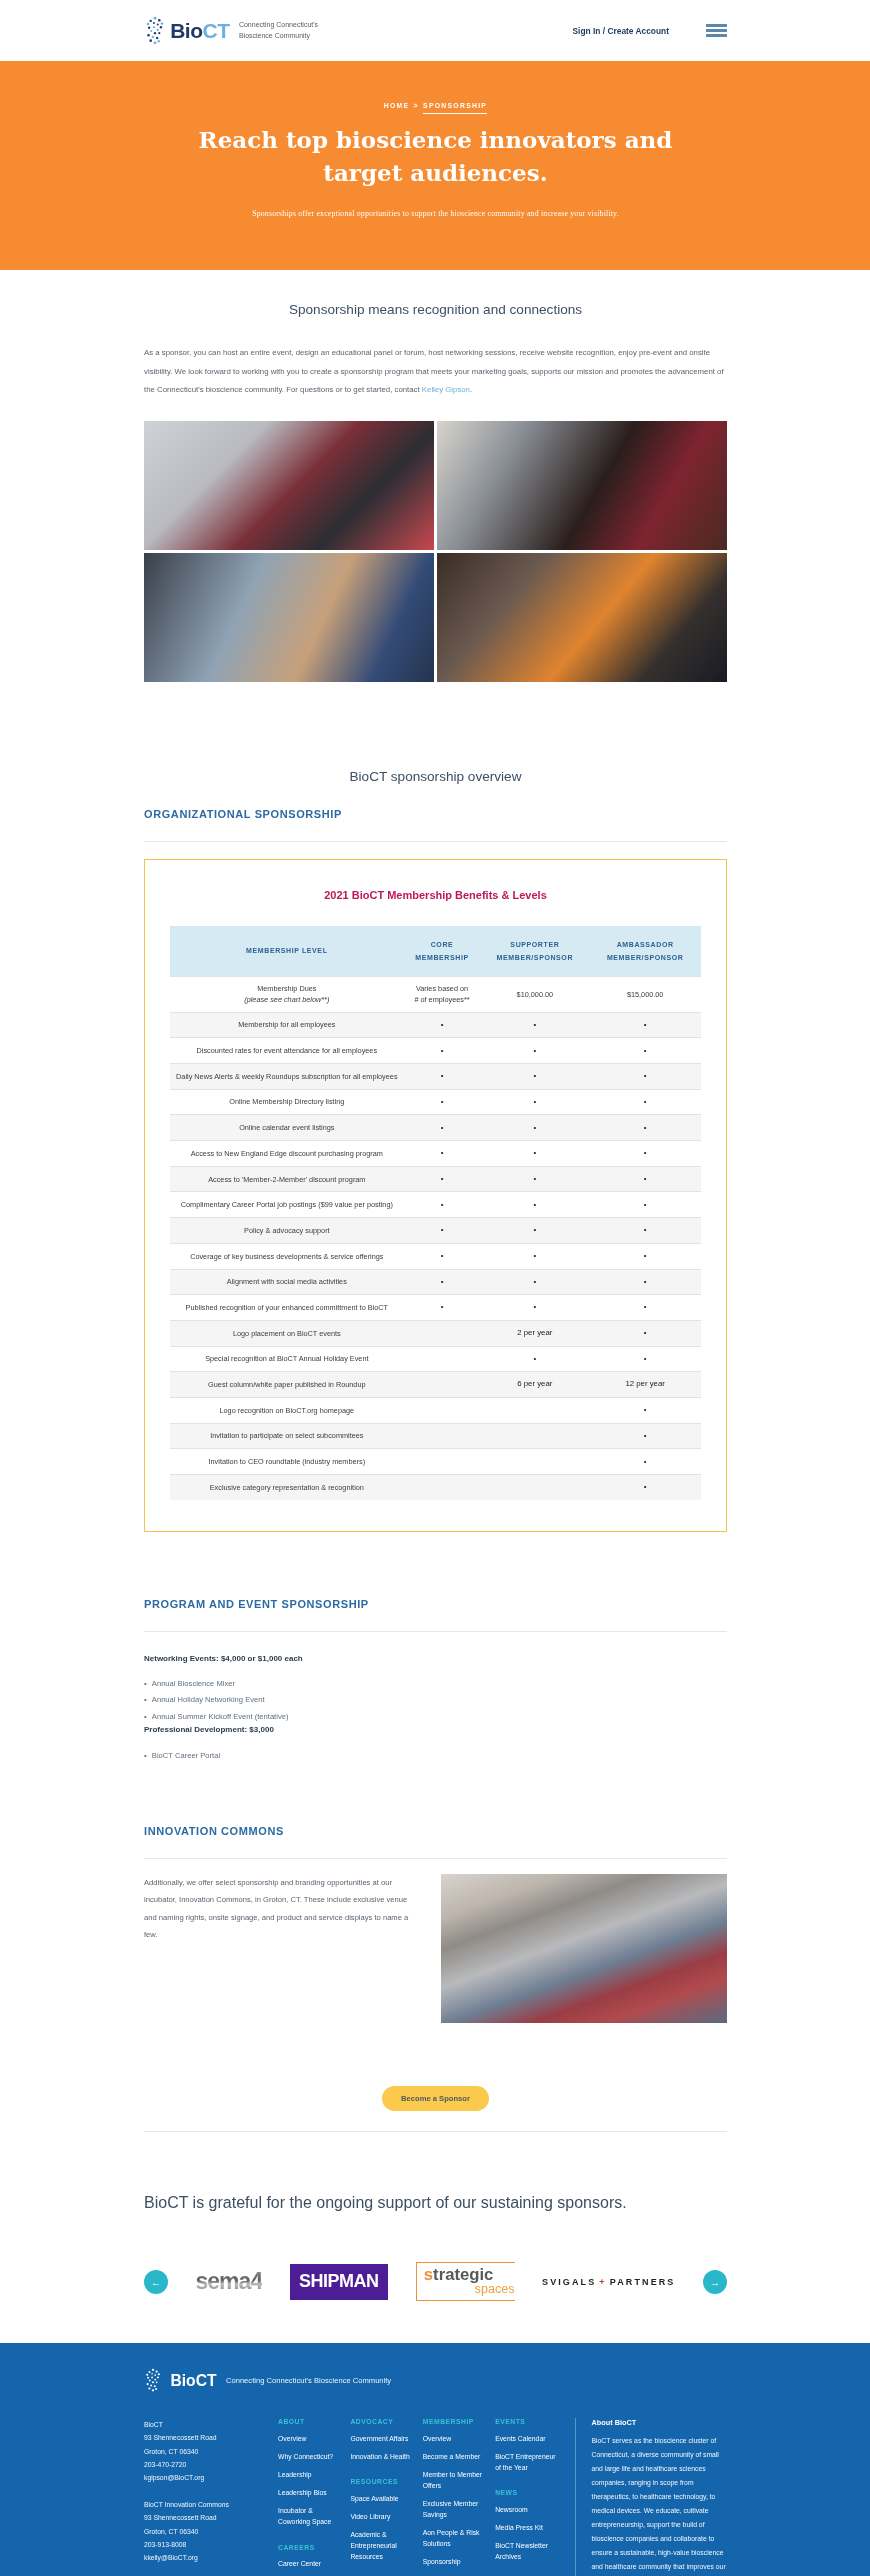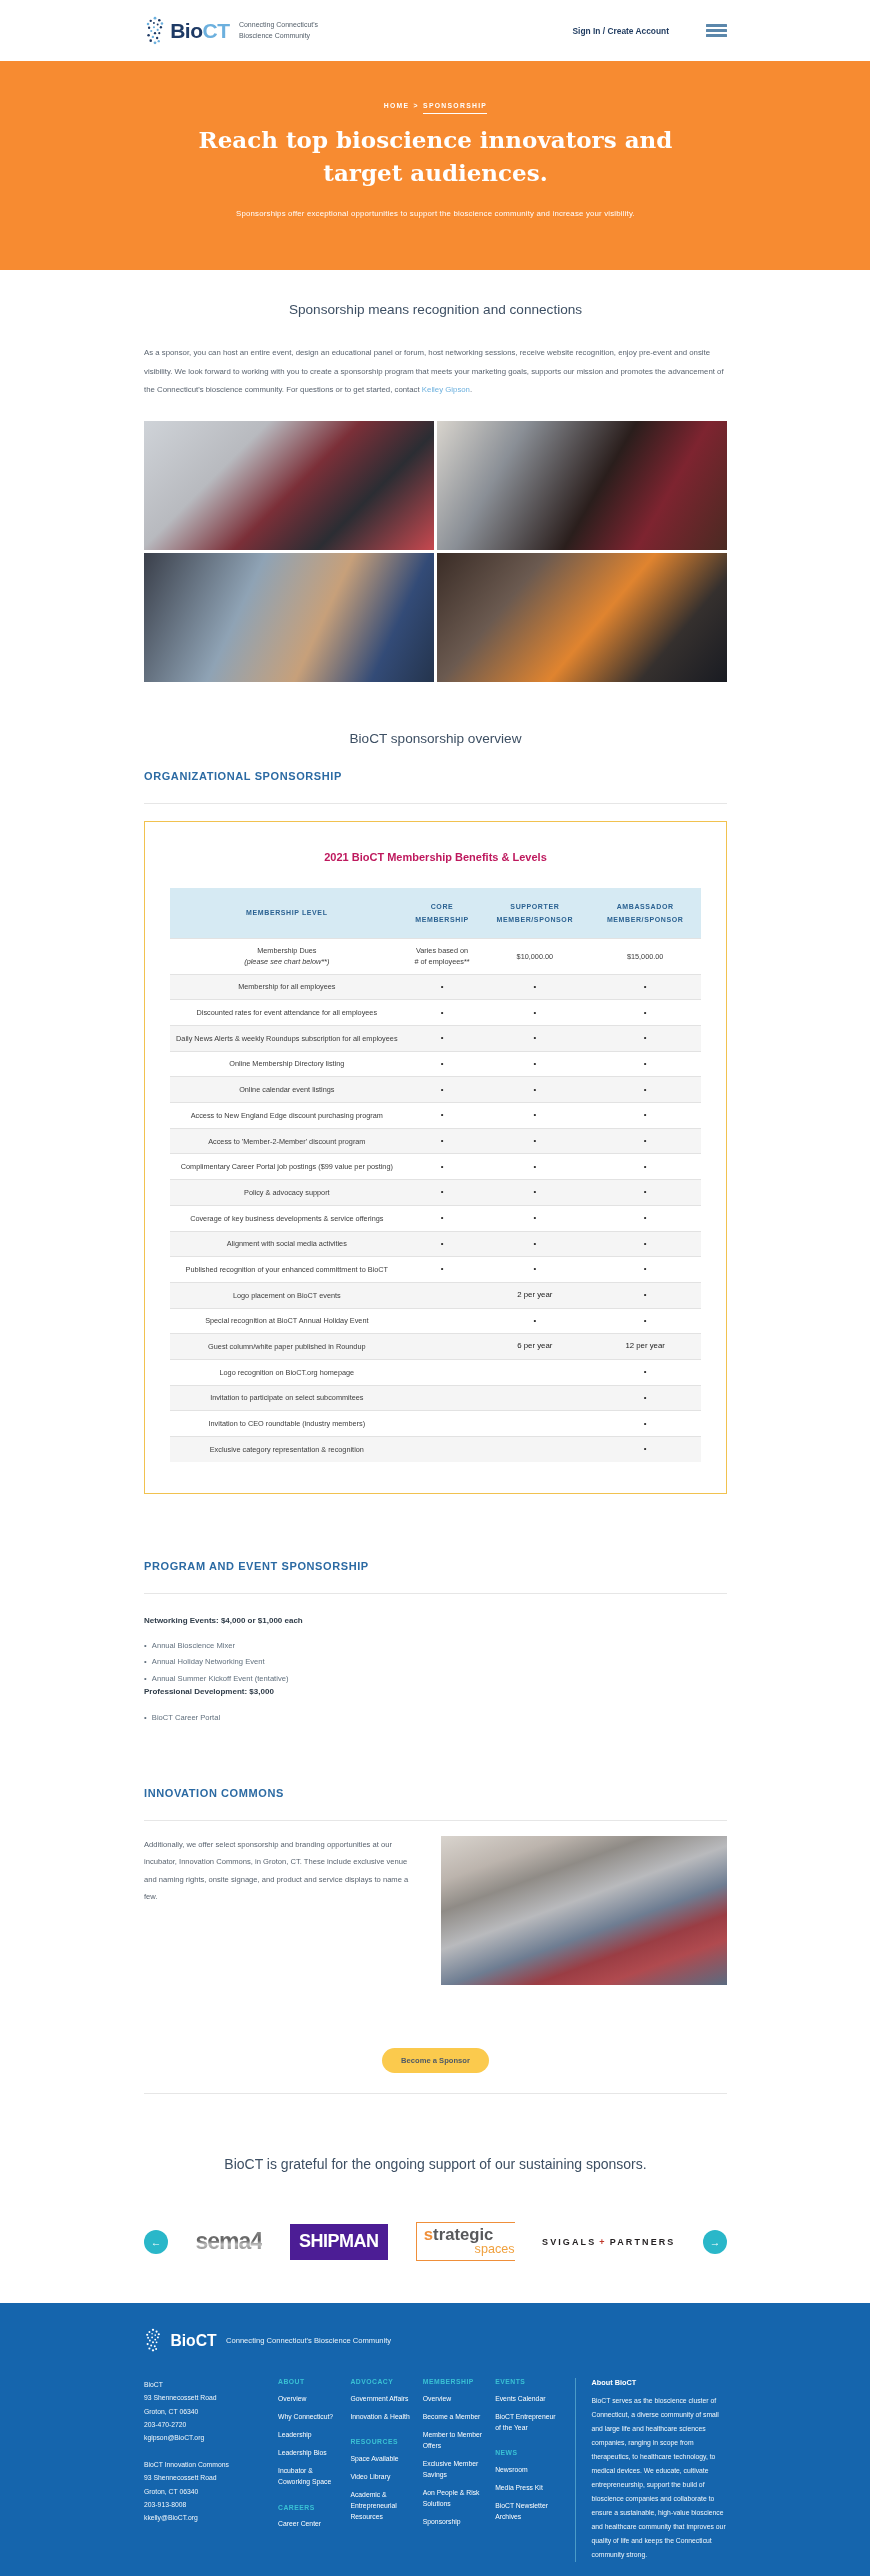--- a/index.html
+++ b/index.html
@@ -26,38 +26,38 @@
   .hamburger{width:21px; cursor:pointer;}
   .hamburger span{display:block; height:2.6px; background:#5b87ab; border-radius:0.5px; margin:2.6px 0;}
 
   
   .hero{background:var(--orange); color:#fff; text-align:center; padding:41px 0 52px;}
   .breadcrumb{font-size:6.8px; font-weight:bold; letter-spacing:1.3px;}
   .breadcrumb a{color:#fff; text-decoration:none; cursor:pointer;}
   .breadcrumb .current{border-bottom:0.5px solid #fff; padding-bottom:3.7px;}
   .breadcrumb .sep{margin:0 4.2px;}
   .hero h1{font-family:"DejaVu Serif","Liberation Serif",serif; font-weight:600; font-size:23px; line-height:1.45; max-width:555px; margin:13.6px auto 0;}
-  .hero p{margin-top:20px; font-size:7.8px; letter-spacing:0.2px;}
+  .hero p{margin-top:20px; font-size:7.8px; letter-spacing:0.2px;font-family:Liberation Serif, serif;}
 
   
   .intro{padding-top:32px;}
   .section-title{font-size:13.6px; font-weight:400; color:#3d4f63; text-align:center;}
   .intro-body{margin-top:27px; font-size:7.8px; line-height:2.35; color:var(--body-gray);}
   .intro-body a{color:var(--light-blue); text-decoration:none; cursor:pointer;}
 
   
   .photo-grid{margin-top:22px; display:grid; grid-template-columns:1fr 1fr; grid-auto-rows:129px; gap:3.1px;}
   .photo{width:100%; height:100%;}
   .photo-1{background:linear-gradient(135deg,#cfd3d8 0%,#b8babf 30%,#7b2f38 52%,#2b2d33 72%,#c7484f 100%);}
   .photo-2{background:linear-gradient(120deg,#d8d4cd 0%,#8a8f96 25%,#2a1e1c 55%,#7e2430 75%,#4a2a22 100%);}
   .photo-3{background:linear-gradient(115deg,#3a3f4a 0%,#8fa3b5 35%,#c7a07a 60%,#334b77 82%,#24344d 100%);}
   .photo-4{background:linear-gradient(130deg,#3a2c26 0%,#6b5a50 28%,#e0842f 55%,#35302e 78%,#191b22 100%);}
 
   
-  .overview{padding-top:49px;}
+  .overview{padding-top:87px;}
   .section-label{margin-top:24px; font-size:11px; font-weight:bold; letter-spacing:0.6px; color:var(--label-blue);}
   .divider{margin-top:21px; border-top:0.5px solid #e6e6e6;}
 
   
   .benefits-card{margin-top:16.7px; border:0.5px solid var(--card-border); background:#fff; padding:29px 25px 31px;}
   .benefits-title{font-size:11px; font-weight:bold; color:#be185d; text-align:center; font-family:"Liberation Sans","DejaVu Sans",sans-serif;}
   table.benefits{width:100%; margin-top:25px; border-collapse:collapse; font-size:7.3px; color:#3c3c3c;}
   table.benefits th{background:var(--thead-bg); color:var(--thead-text); font-size:7px; font-weight:bold; letter-spacing:0.6px; padding:11.5px 7.3px; line-height:1.9; text-align:center;}
   table.benefits th:first-child{width:44%;}
   table.benefits td{padding:6.3px 5.2px; text-align:center; line-height:1.55; border-top:0.5px solid #e2e2e2;}
@@ -82,21 +82,21 @@
   .innovation-photo{width:49%; height:149px; background:
       linear-gradient(160deg,#d9d4ce 0%,#bcb4ad 18%,#8f8b86 30%,#b9babd 45%,#6e7d92 60%,#9a3d44 72%,#b04a4f 82%,#5a6b80 100%);}
 
   
   .cta-wrap{margin-top:63px; text-align:center;}
   .cta-button{display:inline-block; background:var(--yellow); color:#4f5a66; font-size:7.6px; font-weight:bold; padding:8.4px 19px; border-radius:14.7px; border:none; cursor:pointer;}
   .cta-divider{margin-top:20px; border-top:0.5px solid #e6e6e6;}
 
   
   .sponsors{padding-top:62px; padding-bottom:42px;}
-  .sponsors-heading{font-size:14px; font-weight:400; color:#3d4f63; text-align:center;}
+  .sponsors-heading{font-size:16px; font-weight:400; color:#3d4f63; text-align:left;}
   .sponsor-row{margin-top:50px; display:flex; align-items:center; justify-content:space-between;}
   .carousel-arrow{width:24px; height:24px; border-radius:50%; background:var(--teal); color:#fff; border:none; font-size:10.5px; cursor:pointer; display:flex; align-items:center; justify-content:center;}
   .sponsor-logo{cursor:pointer; display:flex; align-items:center;}
   .logo-sema4{font-size:23px; font-weight:bold; letter-spacing:-1px; background:linear-gradient(180deg,#9a9a9a,#5f5f5f 45%,#bdbdbd 60%,#6a6a6a); -webkit-background-clip:text; background-clip:text; color:transparent;}
   .logo-shipman{background:#4c1d95; color:#fff; font-size:18px; font-weight:bold; letter-spacing:-0.5px; padding:7.3px 9.4px;text-align:right;}
   .logo-strategic{border-left:1.6px solid #ef8f3a; border-top:1.6px solid #ef8f3a; border-bottom:1.6px solid #ef8f3a; padding:3.1px 0 3.1px 7.3px; width:99px;}
   .logo-strategic .line1{font-size:16.7px; font-weight:bold; color:#58595b; line-height:1;}
   .logo-strategic .line1 .s{color:#ef8f3a;}
   .logo-strategic .line2{font-size:12.6px; color:#f0a13f; text-align:right; line-height:1.1;}
   .logo-svigals{font-size:9px; font-weight:bold; letter-spacing:2.1px; color:#231f20;}

